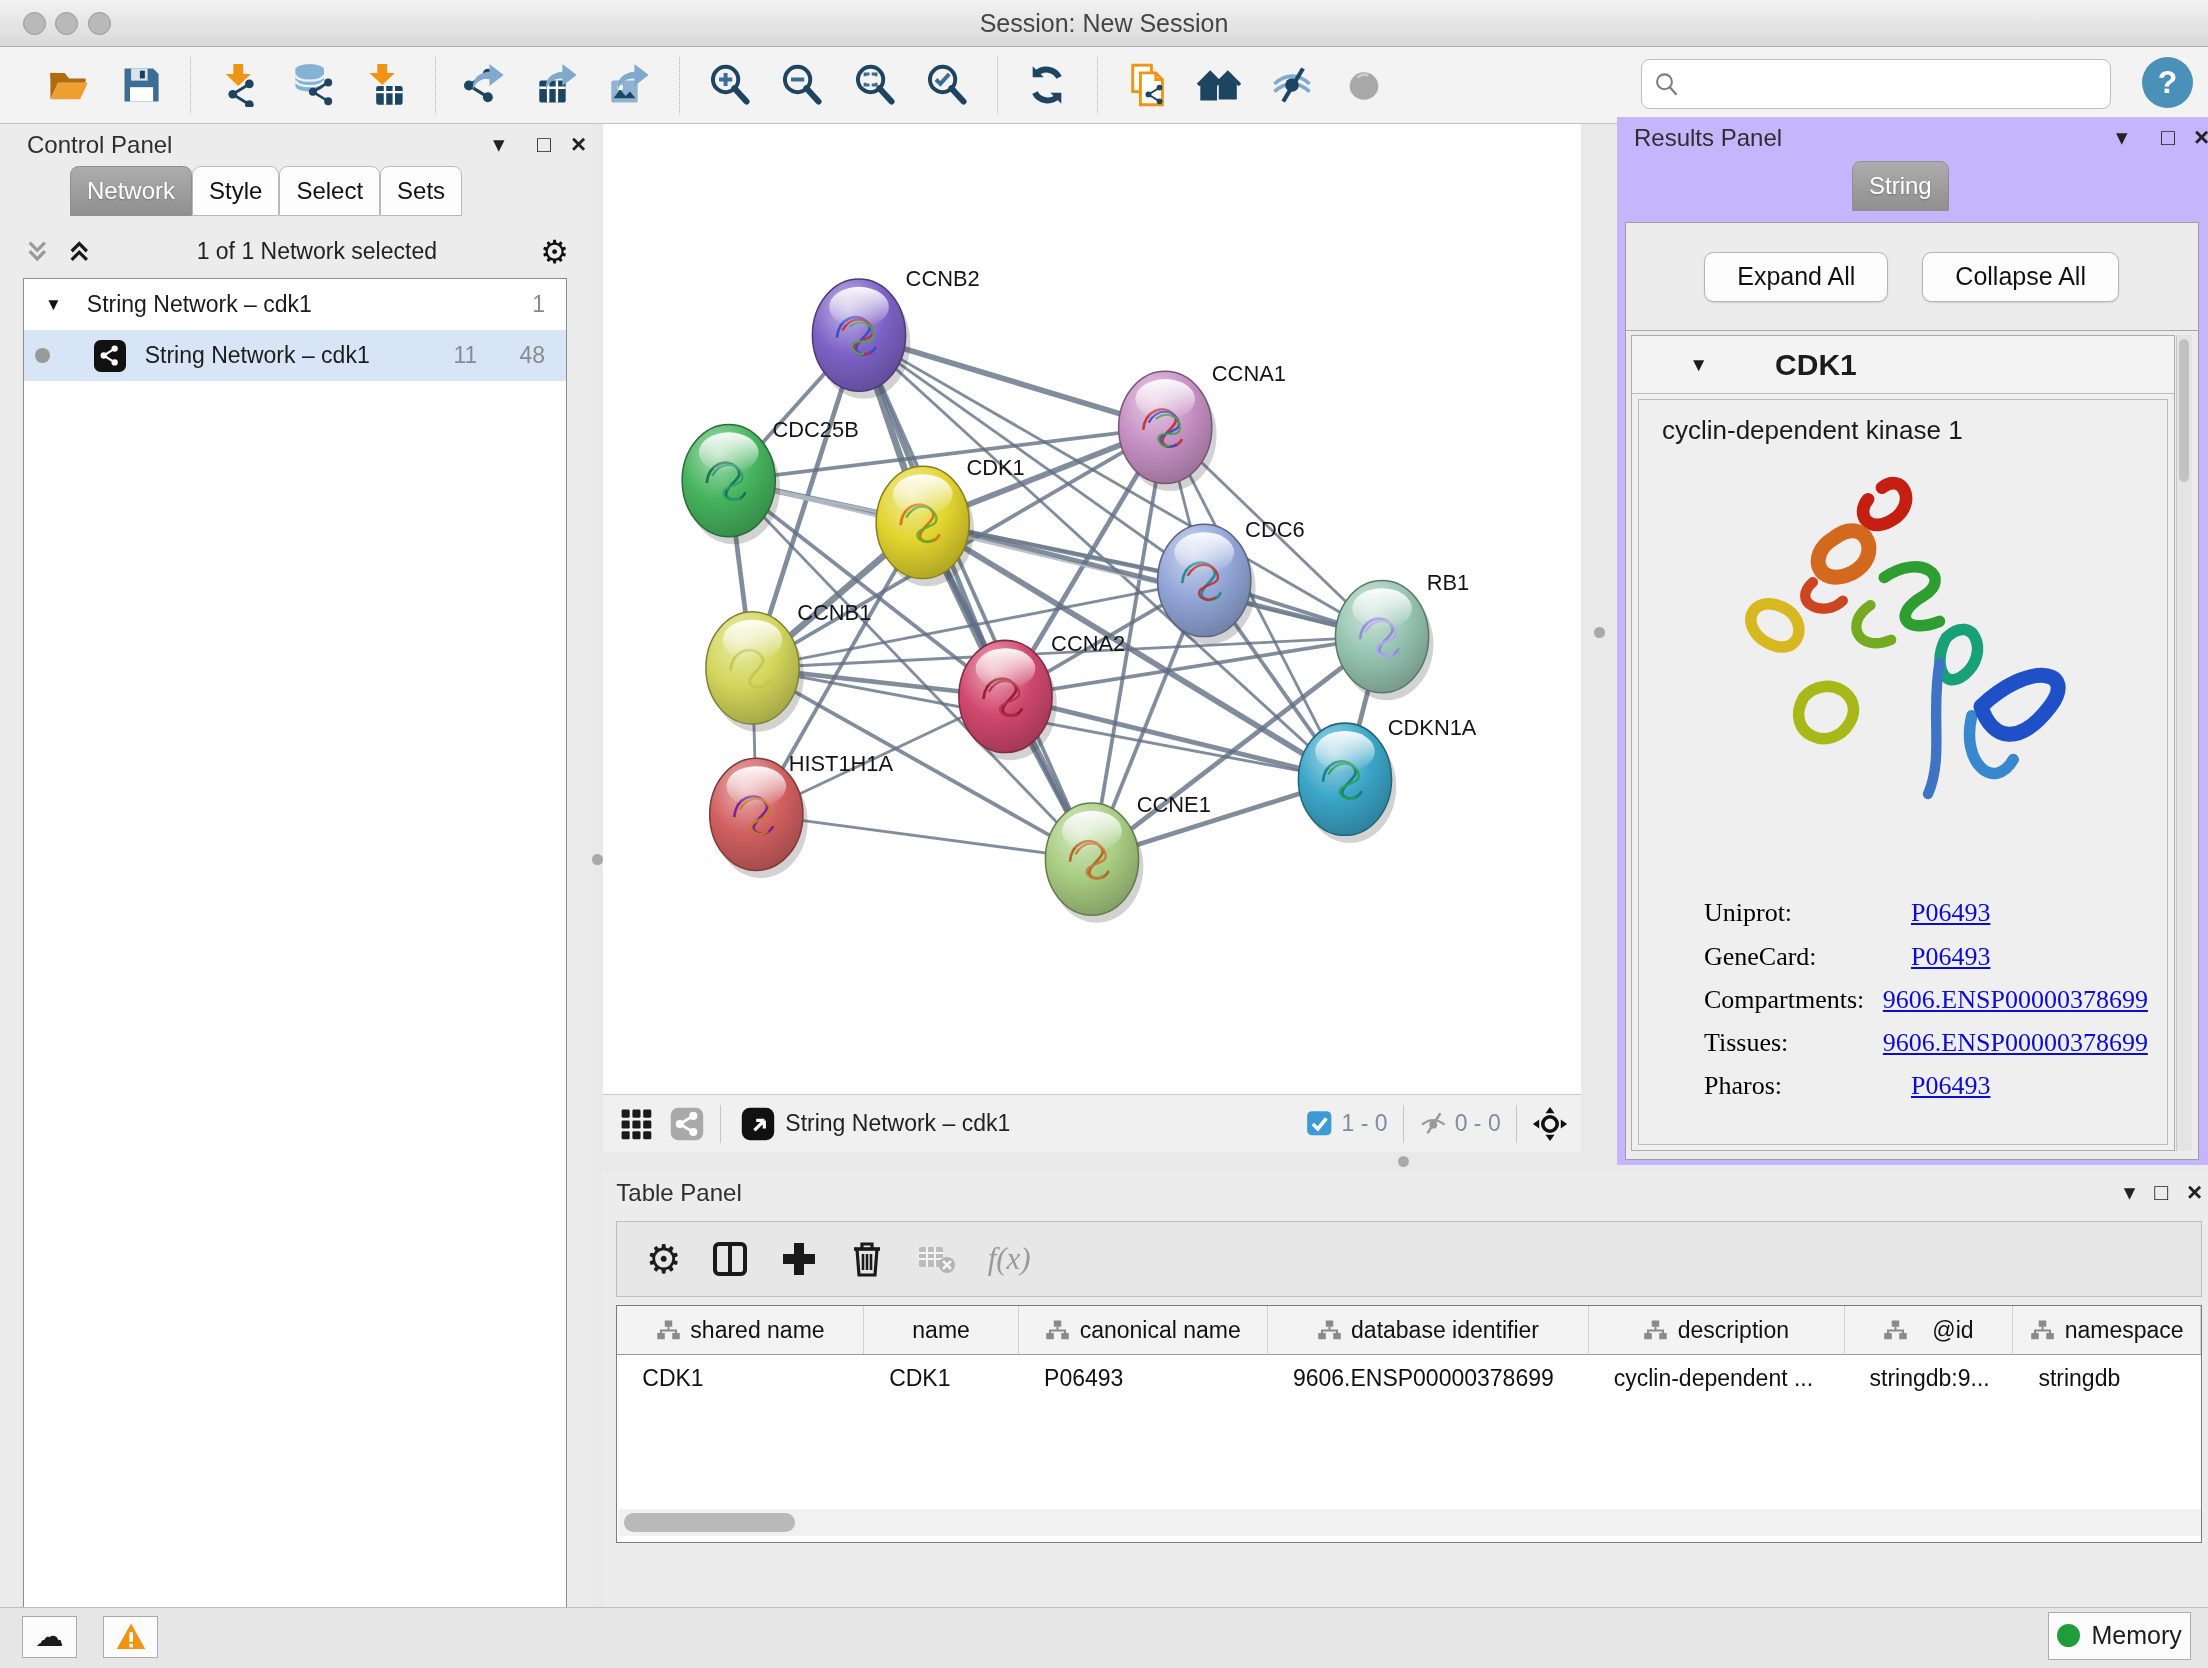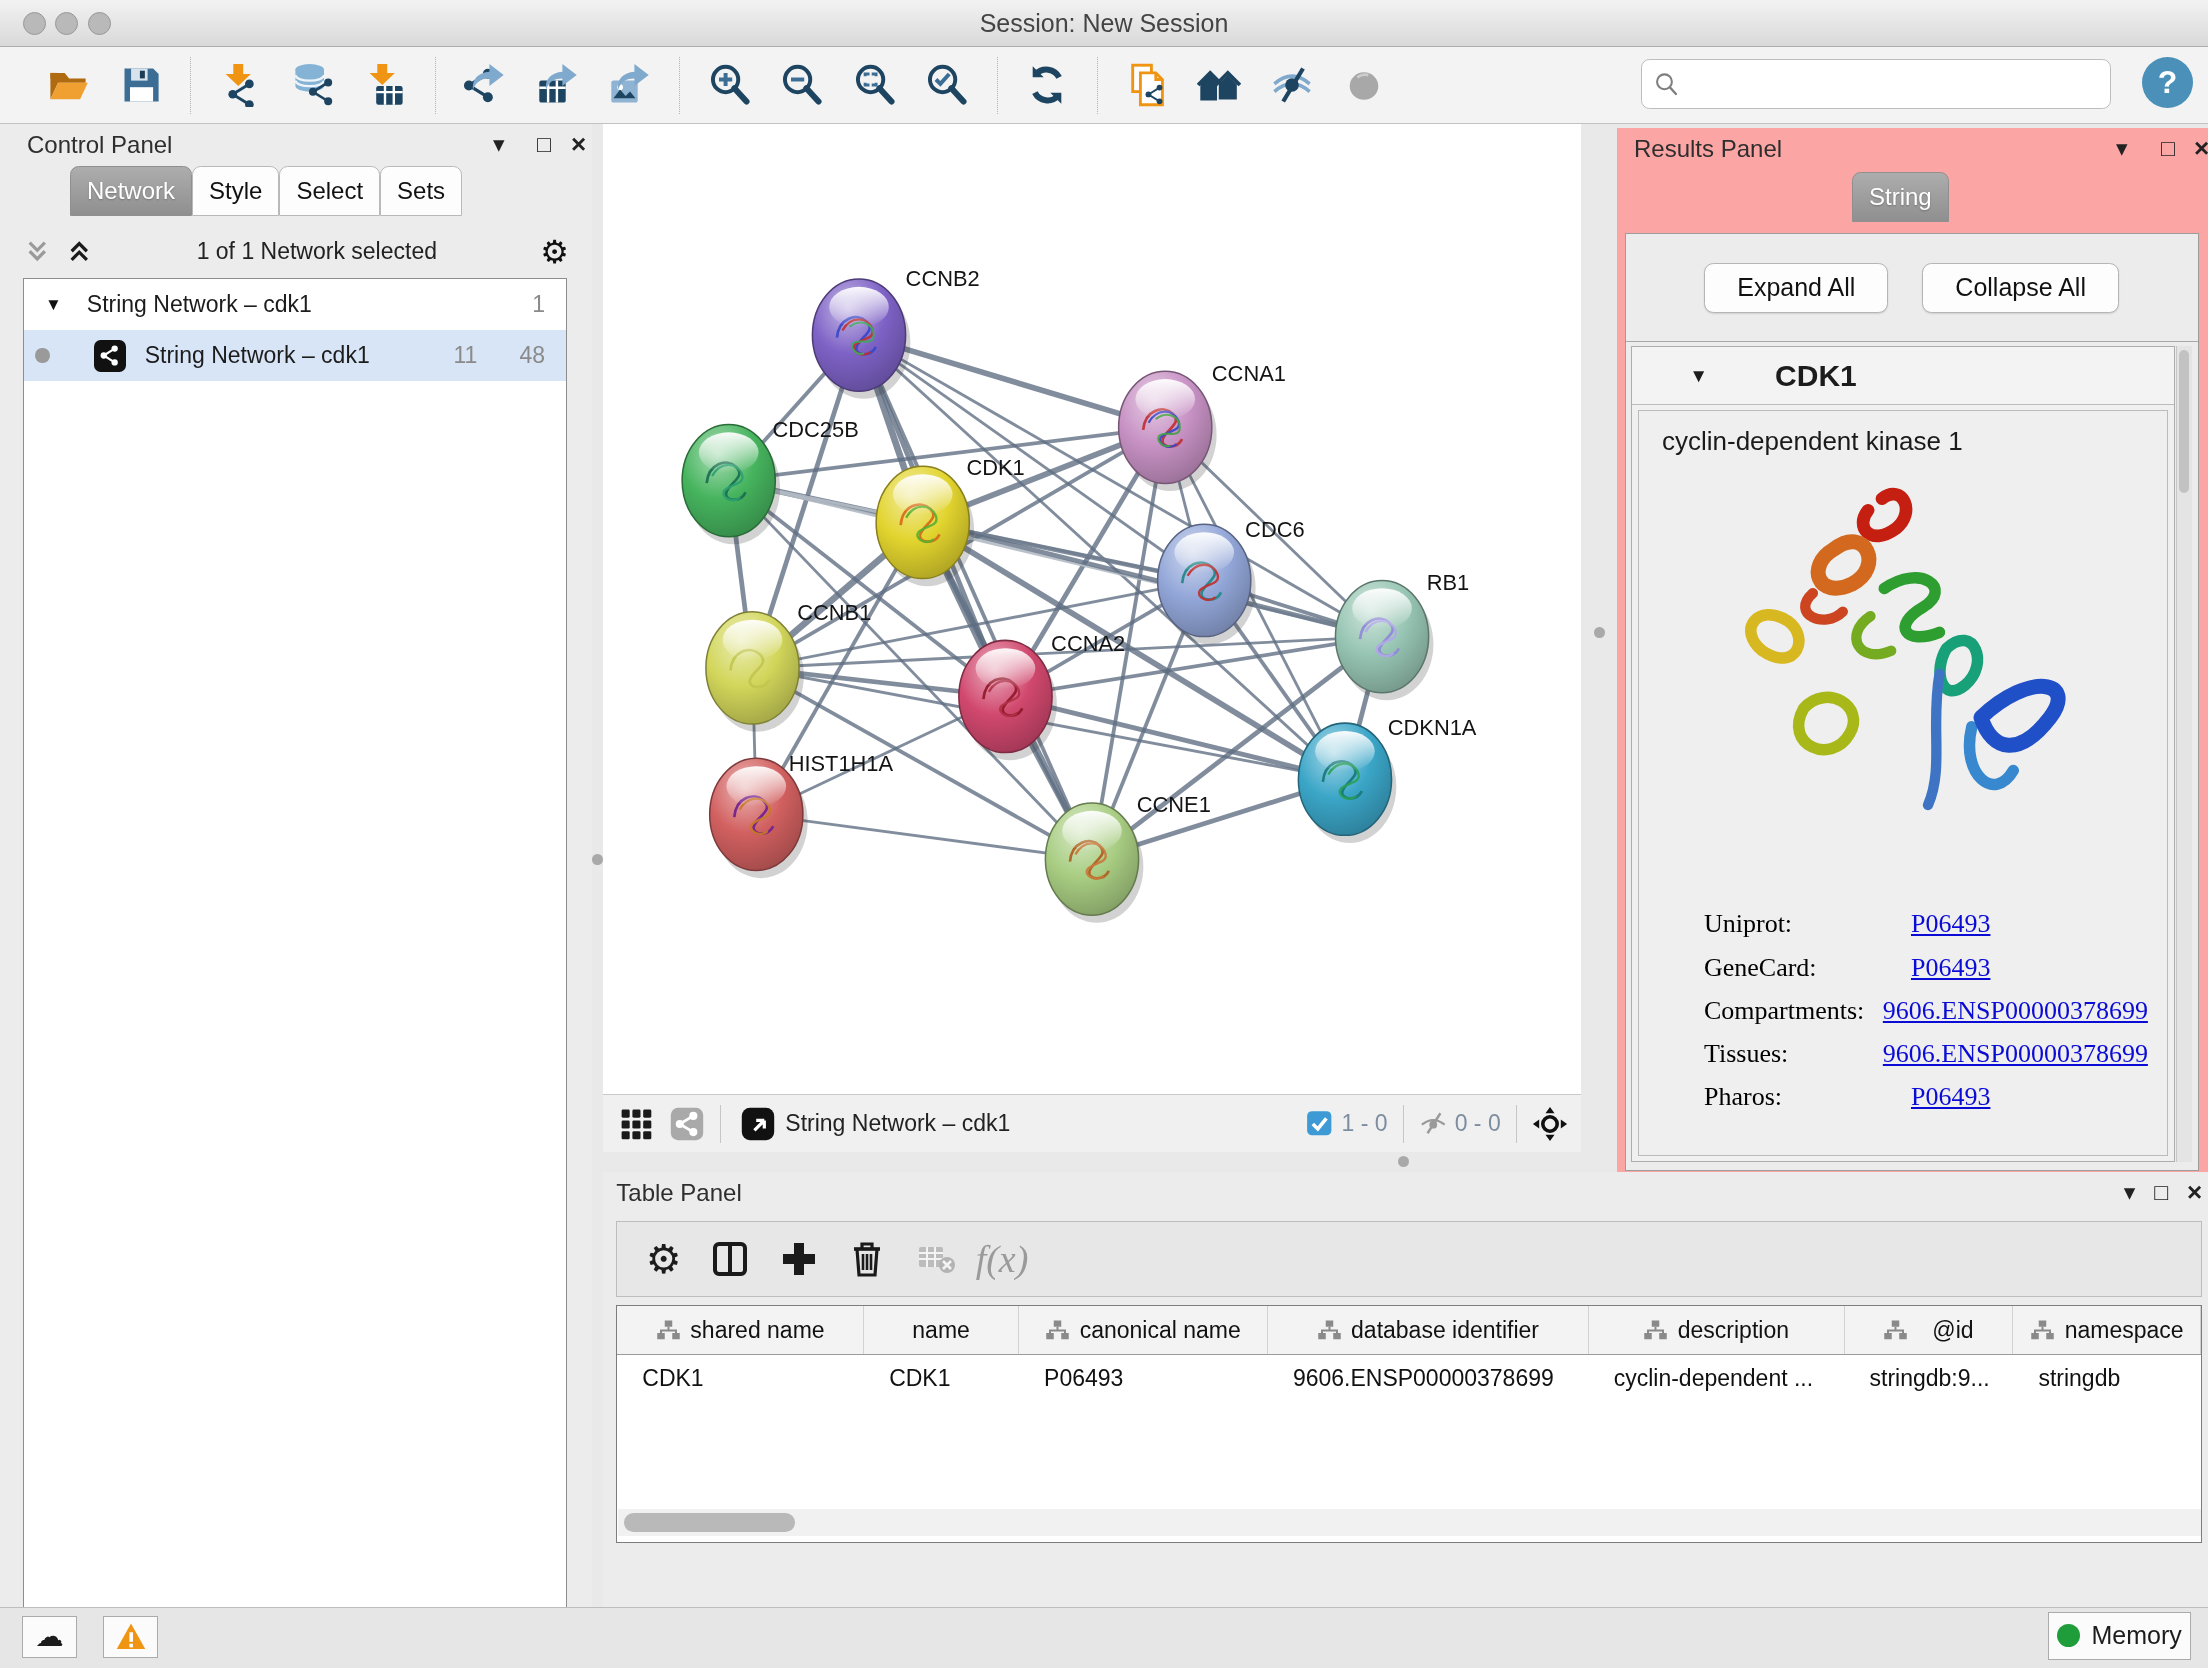--- a/index.html
+++ b/index.html
@@ -59,21 +59,21 @@
   .net-bottombar{left:603px;top:1094px;width:978px;height:57px;background:#f0f0f0;
     border-top:1px solid #c9c9c9;display:flex;align-items:center;}
   .nb-icon{margin-left:15px;display:flex;align-items:center;}
   .nb-icon svg{width:36px;height:36px;}
   .nb-sep{width:0;height:38px;border-left:1px solid #c6c6c6;margin:0 15px;}
   .nb-title{font-size:23px;color:#222;margin-left:9.5px;flex:1;}
   .nb-counts{display:flex;align-items:center;color:#7d8da0;font-size:23px;}
   .nb-counts svg{width:28.5px;height:28.5px;margin-right:7.6px;}
 
   
-  .results-panel{left:1617px;top:128px;width:592px;height:1048px;background:#fca5a5;text-decoration:underline;}
+  .results-panel{left:1617px;top:117px;width:592px;height:1048px;background:#c4b5fd;text-decoration:underline;}
   .rp-tab{position:absolute;left:235px;top:44px;}
   .rp-box{position:absolute;left:7.6px;top:105px;width:574px;height:938px;border:1.9px solid #9d9d9d;
     background:#ececec;box-sizing:border-box;}
   .rp-buttons{border-bottom:1.9px solid #a8a8a8;height:107px;display:flex;align-items:center;justify-content:center;gap:34px;}
   .rp-btn{background:#fdfdfd;border:1px solid #b5b5b5;border-radius:9.5px;font-size:25px;
     padding:9.5px 32px;color:#111;box-shadow:0 1px 1.9px rgba(0,0,0,.12);}
   .rp-section{position:absolute;left:5.7px;top:112px;right:23px;bottom:7.6px;border:1px solid #adadad;background:#f0f0f0;}
   .rp-gene-header{height:57px;display:flex;align-items:center;border-bottom:1px solid #bbb;background:#f3f3f3;}
   .rp-gene-tri{margin-left:57px;font-size:19px;}
   .rp-gene{margin-left:67px;font-size:30px;font-weight:bold;}
@@ -88,21 +88,21 @@
   .rp-scroll{position:absolute;right:5.7px;top:112px;width:15px;bottom:7.6px;background:#e4e4e4;border-left:1px solid #c6c6c6;}
   .rp-thumb{position:absolute;left:1.9px;top:3.8px;width:10.5px;height:143px;border-radius:5.7px;background:#c2c2c2;}
 
   
   .table-panel{left:603px;top:1172px;width:1605px;height:436px;background:#ececec;}
   .tp-header{position:absolute;left:13.3px;top:1.9px;width:1586px;height:38px;display:flex;align-items:center;}
   .tp-toolbar{position:absolute;left:13.3px;top:49px;width:1586px;height:76px;background:#e7e7e7;
     border:1px solid #bdbdbd;display:flex;align-items:center;box-sizing:border-box;}
   .tp-tool{margin-left:28.5px;display:flex;align-items:center;}
   .tp-tool svg{width:40px;height:40px;}
-  .fx{font-family:"Liberation Serif",serif;font-style:italic;font-size:38px;color:#9a9a9a;margin-left:20px;}
+  .fx{font-family:"Liberation Serif",serif;font-style:italic;font-size:31px;color:#9a9a9a;margin-left:32px;}
   .tp-table{position:absolute;left:13.3px;top:133px;width:1586px;height:238px;background:#fff;
     border:1.9px solid #7d7d7d;box-sizing:border-box;overflow:hidden;}
   .tbl-headrow{display:flex;height:48px;background:#f3f3f3;border-bottom:1.9px solid #9b9b9b;}
   .tbl-hcell{display:flex;align-items:center;justify-content:center;font-size:23px;color:#111;
     border-right:1px solid #d2d2d2;box-sizing:border-box;gap:9.5px;white-space:nowrap;overflow:hidden;}
   .tbl-hcell svg{width:25px;height:25px;flex:none;}
   .tbl-row{display:flex;height:46px;}
   .tbl-cell{font-size:23px;color:#111;padding:9.5px 0 0 25px;box-sizing:border-box;white-space:nowrap;overflow:hidden;}
   .tp-scroll{position:absolute;left:15px;top:337px;width:1583px;height:27px;background:#f1f1f1;}
   .tp-thumb{position:absolute;left:5.7px;top:3.8px;width:171px;height:19px;border-radius:9.5px;background:#b9b9b9;}

